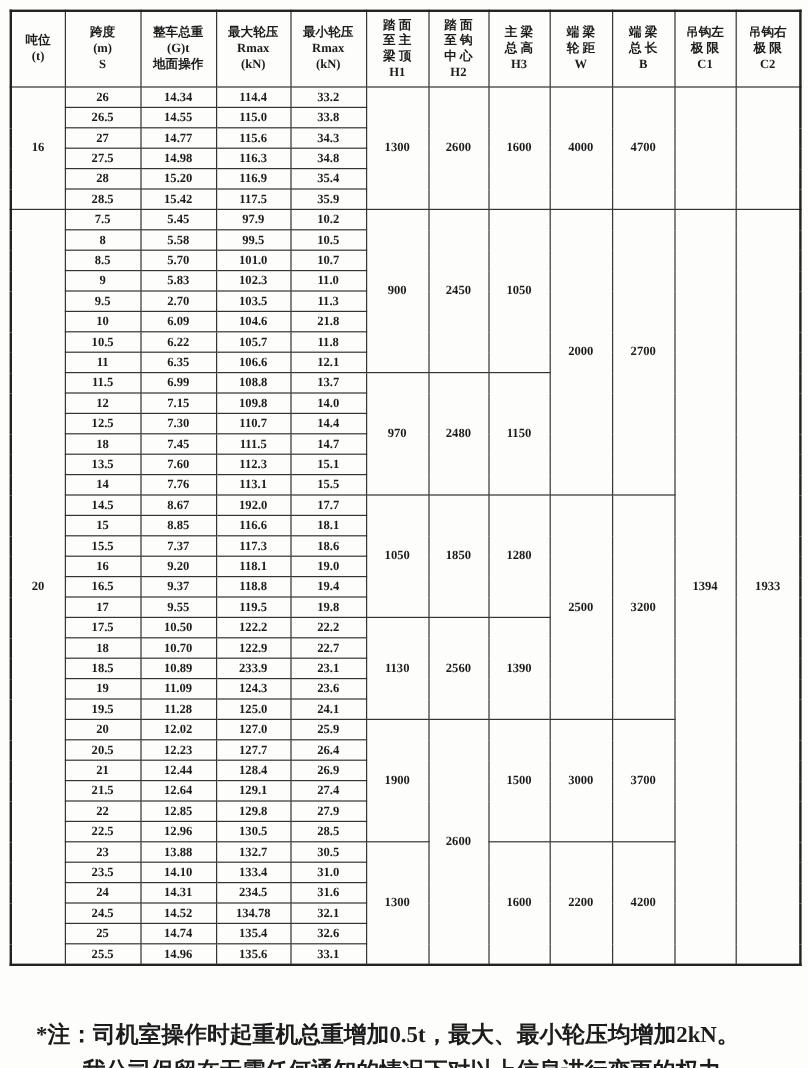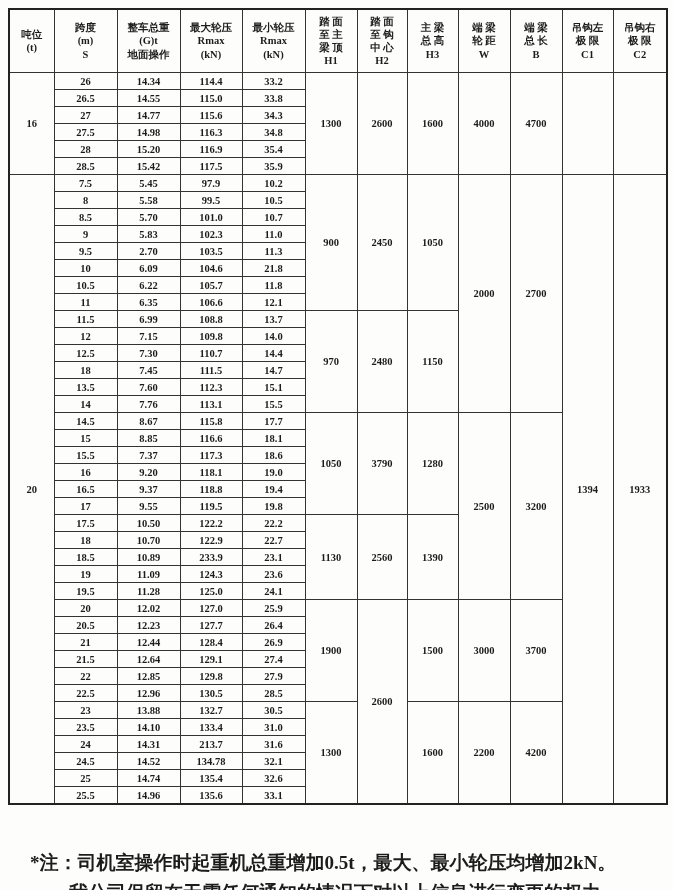--- a/index.html
+++ b/index.html
@@ -267,24 +267,24 @@
         </tr>
         <tr>
           <td>14</td>
           <td>7.76</td>
           <td>113.1</td>
           <td>15.5</td>
         </tr>
         <tr>
           <td>14.5</td>
           <td>8.67</td>
-          <td>115.8</td>
+          <td>192.0</td>
           <td>17.7</td>
           <td rowspan="6">1050</td>
-          <td rowspan="6">3790</td>
+          <td rowspan="6">1850</td>
           <td rowspan="6">1280</td>
           <td rowspan="11">2500</td>
           <td rowspan="11">3200</td>
         </tr>
         <tr>
           <td>15</td>
           <td>8.85</td>
           <td>116.6</td>
           <td>18.1</td>
         </tr>
@@ -398,21 +398,21 @@
         </tr>
         <tr>
           <td>23.5</td>
           <td>14.10</td>
           <td>133.4</td>
           <td>31.0</td>
         </tr>
         <tr>
           <td>24</td>
           <td>14.31</td>
-          <td>213.7</td>
+          <td>234.5</td>
           <td>31.6</td>
         </tr>
         <tr>
           <td>24.5</td>
           <td>14.52</td>
           <td>134.78</td>
           <td>32.1</td>
         </tr>
         <tr>
           <td>25</td>

